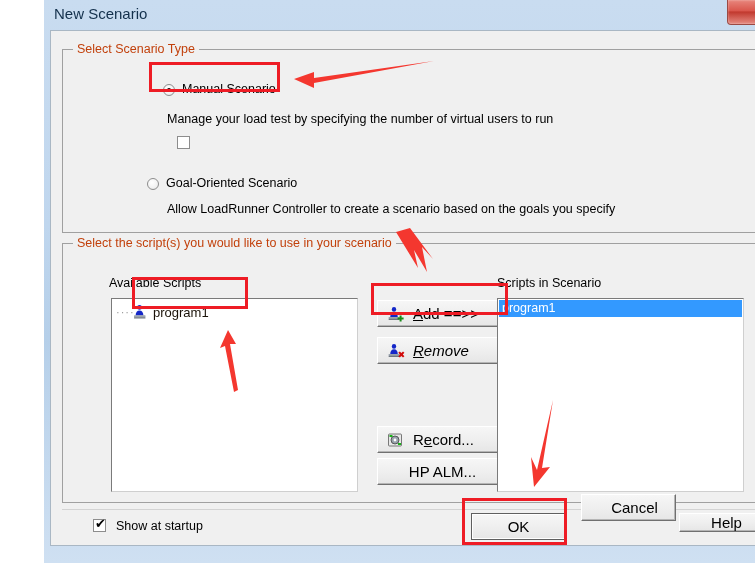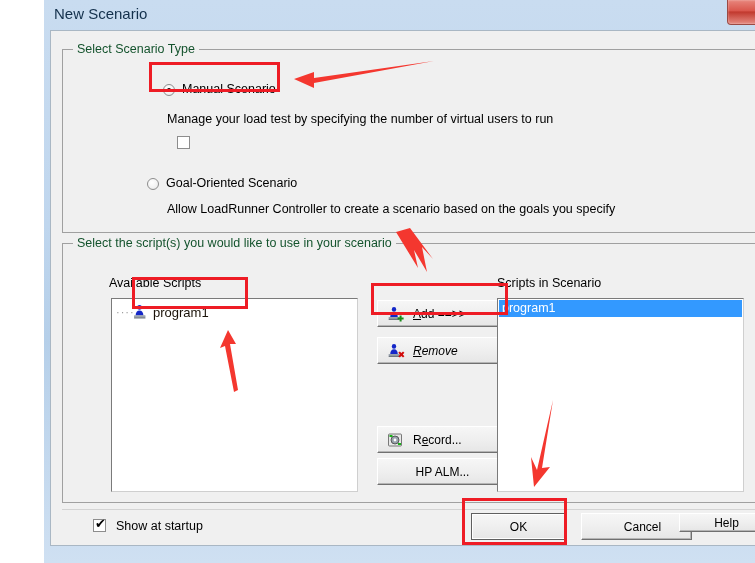--- a/index.html
+++ b/index.html
@@ -78,21 +78,21 @@
     border: 1px solid #a0a0a0;
     box-sizing: border-box;
     background: transparent;
   }
   .group-title {
     position: absolute;
     top: -8px; left: 10px;
     background: #f0f0f0;
     padding: 0 4px;
     font-size: 12.5px;
-    color: #14532d;
+    color: #c2410c;
     white-space: nowrap;
   }
   #group-scenario-type { left: 11px; top: 18px; width: 720px; height: 184px; }
   #group-scripts       { left: 11px; top: 212px; width: 720px; height: 260px; }
 
   
   .radio-row { position: absolute; }
   .radio {
     position: absolute;
     left: 0; top: 2px;
@@ -199,21 +199,21 @@
   .btn {
     position: absolute;
     background: linear-gradient(to bottom, #f6f6f6 0%, #efefef 50%, #e6e6e6 100%);
     border: 1px solid #8a8a8a;
     border-top-color: #ffffff;
     border-left-color: #ffffff;
     border-right-color: #707070;
     border-bottom-color: #707070;
     box-shadow: inset -1px -1px 0 #b5b5b5;
     box-sizing: border-box;
-    font-size: 12px;
+    font-size: 15px;
     color: #000;
     cursor: pointer;
     display: flex;
     align-items: center;
     justify-content: center;
     white-space: nowrap;
   }
   .btn.has-icon { justify-content: flex-start; padding-left: 9px; }
   .btn .btn-ico { width: 18px; height: 16px; position: relative; margin-right: 8px; flex: 0 0 auto; }
   .btn .btn-txt { flex: 0 0 auto; }
@@ -349,21 +349,21 @@
     <div class="sep-line" style="top:478px;"></div>
 
     <span class="cbox" style="left:42px; top:488px;">
       <span class="tick">✔</span>
     </span>
     <span class="cbox-label" style="left:65px; top:488px;">Show at startup</span>
 
     <div class="btn default" style="left:420px; top:482px; width:95px; height:27px;">
       <span class="btn-txt">OK</span>
     </div>
-    <div class="btn" style="left:530px; top:482px; width:111px; height:27px;padding-left:12px;">
+    <div class="btn" style="left:530px; top:463px; width:95px; height:27px;padding-left:12px;">
       <span class="btn-txt">Cancel</span>
     </div>
     <div class="btn" style="left:628px; top:482px; width:95px; height:19px;">
       <span class="btn-txt">Help</span>
     </div>
 
   </div>
 
   <div class="hl-box" style="left:105px; top:62px; width:131px; height:30px;"></div>
   <div class="hl-box" style="left:88px; top:277px; width:116px; height:32px;"></div>

